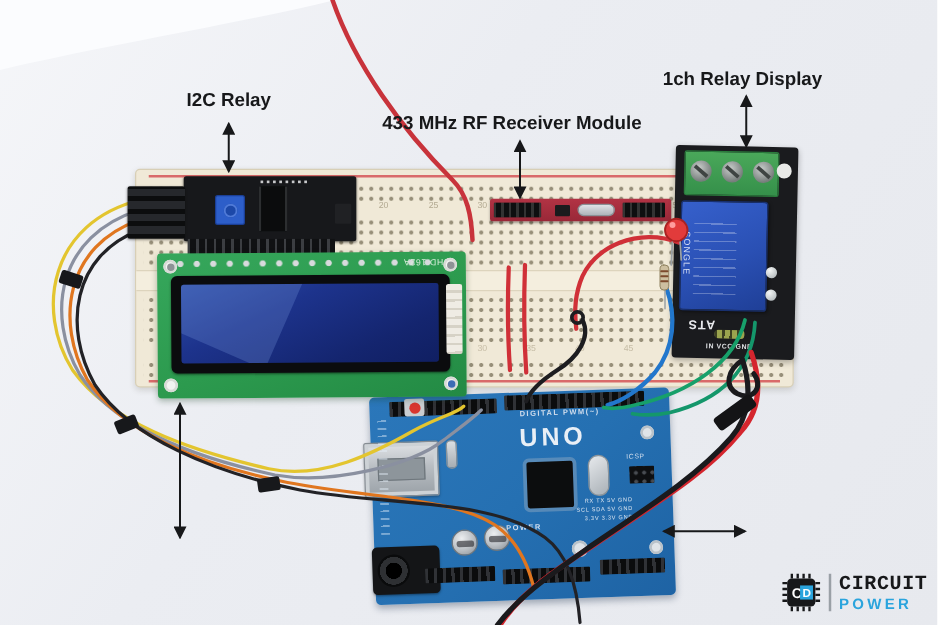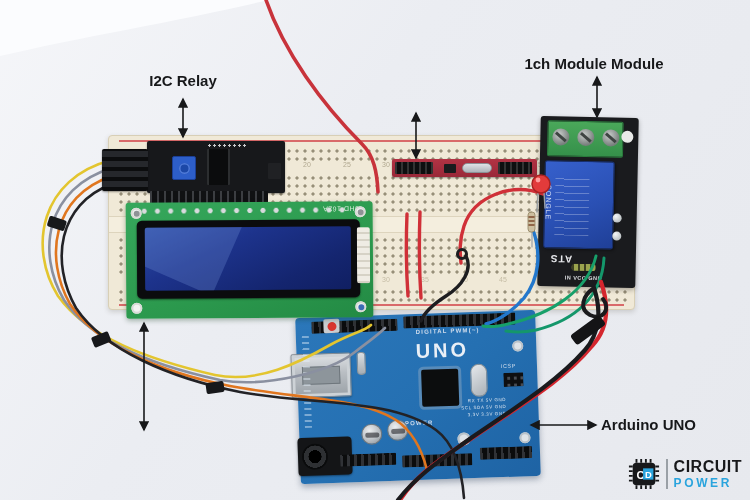--- a/index.html
+++ b/index.html
@@ -142,21 +142,21 @@
   .ard-pintext{position:absolute;left:130px;top:86px;width:78px;color:#d6e2ef;font-size:4.5px;
     line-height:1.5;text-align:right;letter-spacing:.6px;}
   .ard-leftpins{position:absolute;left:6px;top:18px;width:7px;height:92px;
     background-image:repeating-linear-gradient(0deg,rgba(230,240,250,.8) 0 1.5px,rgba(0,0,0,0) 1.5px 6px);opacity:.55;}
   .ard-reset{position:absolute;left:28px;top:2px;width:16px;height:14px;background:#c9cdd1;border-radius:2px;}
   .ard-reset:after{content:"";position:absolute;left:3.5px;top:2.5px;width:9px;height:9px;border-radius:50%;background:#d8352f;}
 
   
   .logo{right:8px;bottom:10px;display:flex;align-items:center;gap:6px;z-index:8;}
   .logo-bar{width:2px;height:30px;background:#9aa0a6;}
-  .logo-c1{font-size:16px;font-weight:800;color:#17181a;letter-spacing:.5px;line-height:1;}
+  .logo-c1{font-size:16px;font-weight:800;color:#17181a;letter-spacing:.5px;line-height:1;font-family:Liberation Mono, monospace;}
   .logo-c2{font-size:12px;font-weight:800;color:#2aa4dd;letter-spacing:2.6px;line-height:1;margin-top:2px;}
 
   svg text{font-family:"Liberation Sans",sans-serif;}
 </style>
 </head>
 <body>
 
 <div id="scene">
 
   <svg class="abs" width="750" height="80" style="left:0;top:0;z-index:0;">
@@ -319,22 +319,22 @@
       </marker>
     </defs>
     <line x1="183" y1="99" x2="183" y2="137" stroke="#17181a" stroke-width="1.6" marker-start="url(#ah)" marker-end="url(#ah)"></line>
     <line x1="416" y1="113" x2="416" y2="158" stroke="#17181a" stroke-width="1.6" marker-start="url(#ah)" marker-end="url(#ah)"></line>
     <line x1="597" y1="77" x2="597" y2="117" stroke="#17181a" stroke-width="1.6" marker-start="url(#ah)" marker-end="url(#ah)"></line>
     <line x1="144" y1="323" x2="144" y2="430" stroke="#17181a" stroke-width="1.6" marker-start="url(#ah)" marker-end="url(#ah)"></line>
     <line x1="531" y1="425" x2="596" y2="425" stroke="#17181a" stroke-width="1.6" marker-start="url(#ah)" marker-end="url(#ah)"></line>
   </svg>
 
   <div class="abs callout" id="lbl-i2c">I2C Relay</div>
-  <div class="abs callout" id="lbl-relay">1ch Module Module</div>
-  <div class="abs callout" id="lbl-arduino">Arduino UNO</div>
+  <div class="abs callout" id="lbl-rf">433 MHz RF Receiver Module</div>
+  <div class="abs callout" id="lbl-relay">1ch Relay Display</div>
 
   <div class="abs logo">
     <svg width="32" height="32" viewBox="0 0 34 34">
       <g stroke="#17181a" stroke-width="2">
         <path d="M9,1 v4 M14,1 v4 M19,1 v4 M24,1 v4 M9,29 v4 M14,29 v4 M19,29 v4 M24,29 v4"></path>
         <path d="M1,9 h4 M1,14 h4 M1,19 h4 M1,24 h4 M29,9 h4 M29,14 h4 M29,19 h4 M29,24 h4"></path>
       </g>
       <rect x="5" y="5" width="24" height="24" rx="4" fill="#17181a"></rect>
       <text x="9" y="22" font-size="12" font-weight="bold" fill="#ffffff">C</text>
       <rect x="16" y="11" width="11" height="12" fill="#2aa4dd"></rect>

